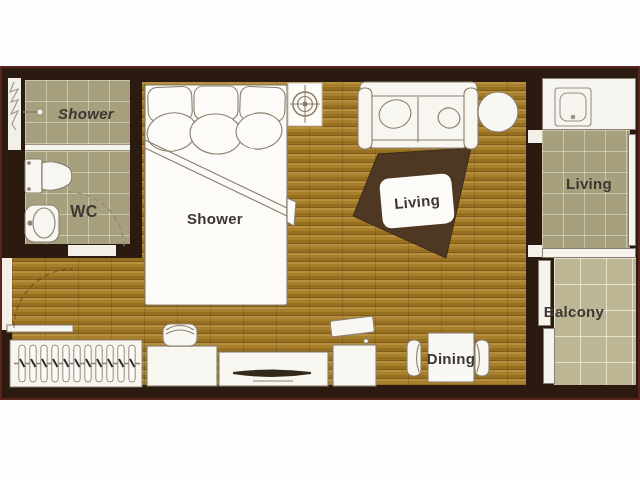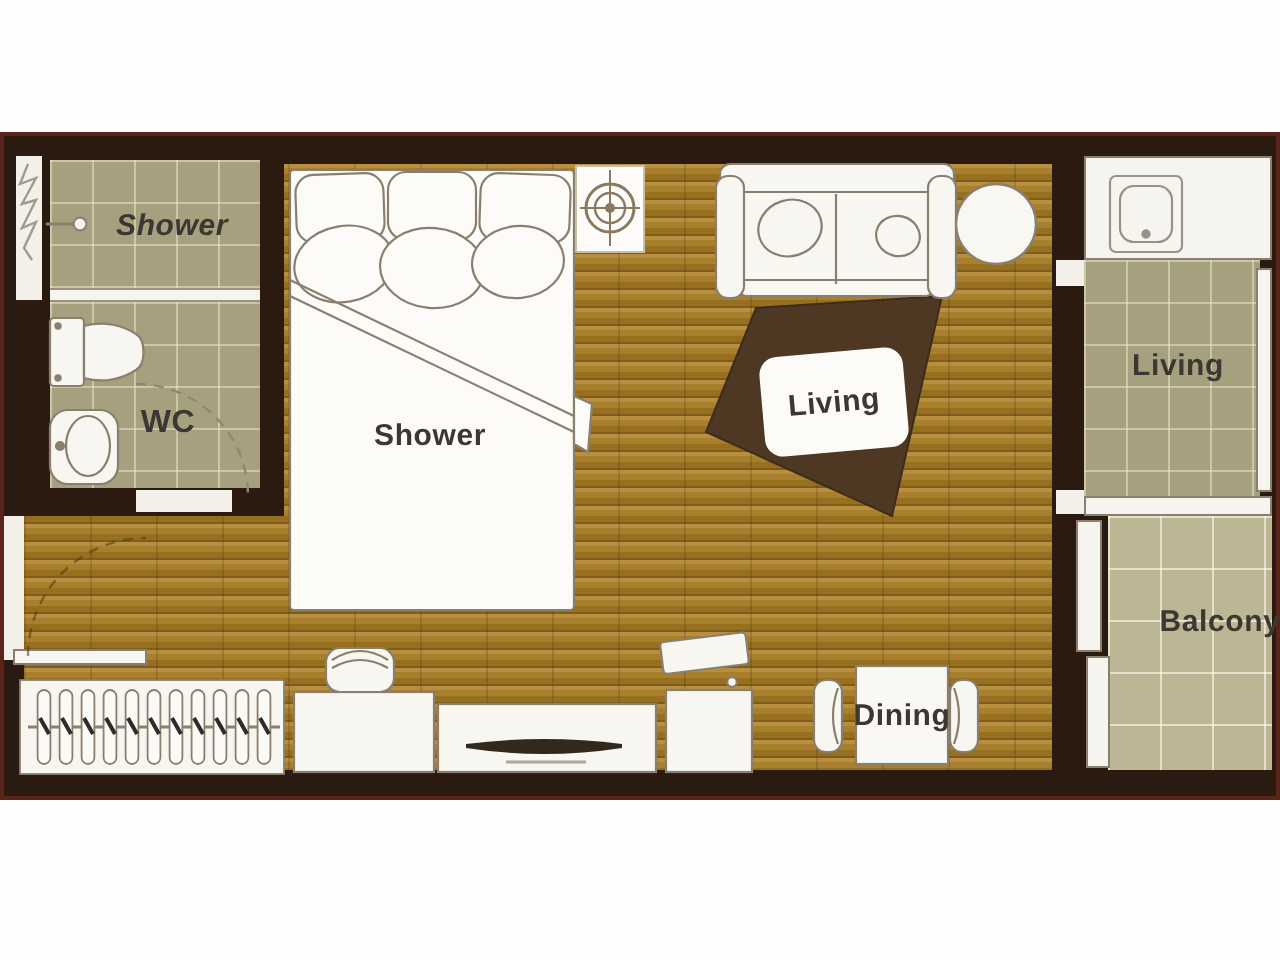--- a/index.html
+++ b/index.html
@@ -191,16 +191,16 @@
     </svg>
 
     <div class="rug-label-box">
       <div class="lbl">Living</div>
     </div>
 
     <div class="lbl" style="left:84px;top:45px;font-style:italic;">Shower</div>
     <div class="lbl" style="left:82px;top:144px;font-size:16px;text-align:right;">WC</div>
     <div class="lbl" style="left:213px;top:150px;">Shower</div>
     <div class="lbl" style="left:587px;top:115px;">Living</div>
-    <div class="lbl" style="left:600px;top:243px;padding-left:16px;">Balcony</div>
+    <div class="lbl" style="left:564px;top:243px;padding-left:16px;">Balcony</div>
     <div class="lbl" style="left:449px;top:290px;">Dining</div>
   </div>
 </div>
 
 </body></html>

